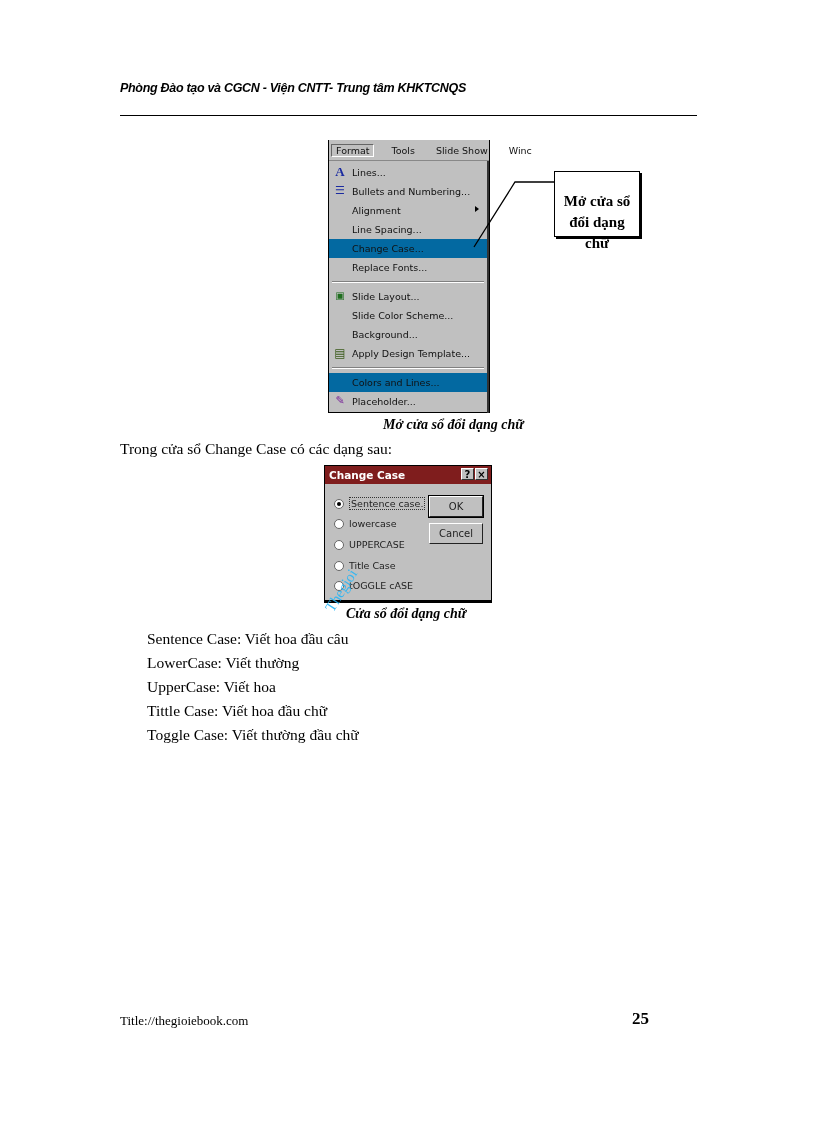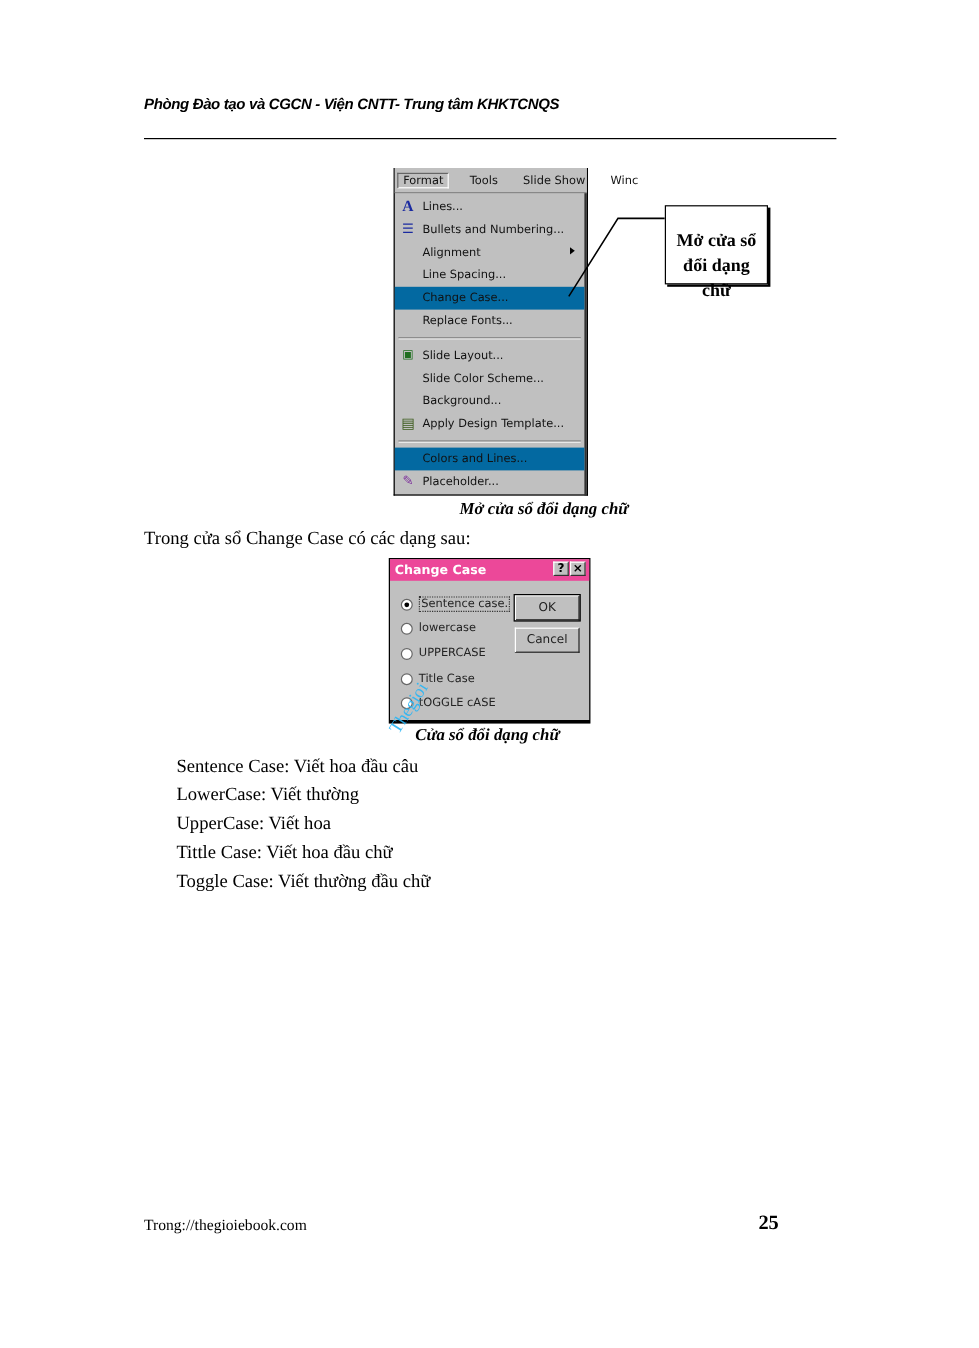--- a/index.html
+++ b/index.html
@@ -21,21 +21,21 @@
   .sep { height: 1px; background: #808080; border-bottom: 1px solid #fff; margin: 4px 3px 4px 3px; }
 
   .callout-line { position: absolute; left: 0; top: 0; }
   .callout-box { position: absolute; left: 554px; top: 171px; width: 86px; height: 66px; border: 1px solid #000; box-shadow: 2px 2px 0 #000; background: #fff; text-align: center; font-weight: bold; font-size: 15px; line-height: 21px; padding-top: 19px; box-sizing: border-box; }
 
   .caption { position: absolute; font-style: italic; font-weight: bold; font-size: 14px; }
   .body-text { position: absolute; font-size: 15.5px; }
 
   
   .dialog { position: absolute; left: 324px; top: 465px; width: 166px; height: 134px; background: #c0c0c0; border: 1px solid #000; border-bottom: 3px solid #000; font-family: "DejaVu Sans", sans-serif; font-size: 9.5px; color: #222; }
-  .titlebar { height: 18px; background: #ec4899; color: #fff; display: flex; align-items: center; padding-left: 4px; font-weight: bold; font-size: 10.5px; position: relative; }
+  .titlebar { height: 18px; background: #7f1d1d; color: #fff; display: flex; align-items: center; padding-left: 4px; font-weight: bold; font-size: 10.5px; position: relative; }
   .tb-btn { position: absolute; top: 2px; width: 13px; height: 12px; background: #c0c0c0; color: #000; font-size: 10px; line-height: 12px; text-align: center; font-weight: bold; border: 1px solid #fff; border-right-color: #333; border-bottom-color: #333; box-sizing: border-box; }
   .radio-row { position: absolute; left: 9px; display: flex; align-items: center; white-space: nowrap; }
   .radio { width: 10px; height: 10px; border-radius: 50%; background: #fff; border: 1px solid #666; margin-right: 5px; position: relative; box-sizing: border-box; }
   .radio.checked::after { content: ""; position: absolute; left: 2px; top: 2px; width: 4px; height: 4px; border-radius: 50%; background: #000; }
   .focus { border: 1px dotted #333; padding: 0 1px; }
   .dlg-btn { position: absolute; left: 104px; width: 54px; height: 21px; background: #c0c0c0; border: 1px solid #fff; border-right-color: #222; border-bottom-color: #222; box-sizing: border-box; text-align: center; line-height: 19px; font-size: 10px; }
   .dlg-btn.default { outline: 1px solid #000; }
 
   .watermark { position: absolute; left: 322px; top: 606px; color: #29b6f6; font-family: "Liberation Serif", serif; font-size: 15px; transform: rotate(-58deg); transform-origin: left top; opacity: 0.9; white-space: nowrap; }
 
@@ -150,14 +150,14 @@
 <div class="caption" style="left:346px; top:606px;">Cửa sổ đổi dạng chữ</div>
 
 <div class="watermark">Thegioi</div>
 
 <div class="body-text" style="left:147px; top:630px;">Sentence Case: Viết hoa đầu câu</div>
 <div class="body-text" style="left:147px; top:654px;">LowerCase: Viết thường</div>
 <div class="body-text" style="left:147px; top:678px;">UpperCase: Viết hoa</div>
 <div class="body-text" style="left:147px; top:702px;">Tittle Case: Viết hoa đầu chữ</div>
 <div class="body-text" style="left:147px; top:726px;text-align:right;">Toggle Case: Viết thường đầu chữ</div>
 
-<div class="footer-url">Trong://thegioiebook.com</div>
+<div class="footer-url">Title://thegioiebook.com</div>
 <div class="page-num">25</div>
 
 </body></html>

